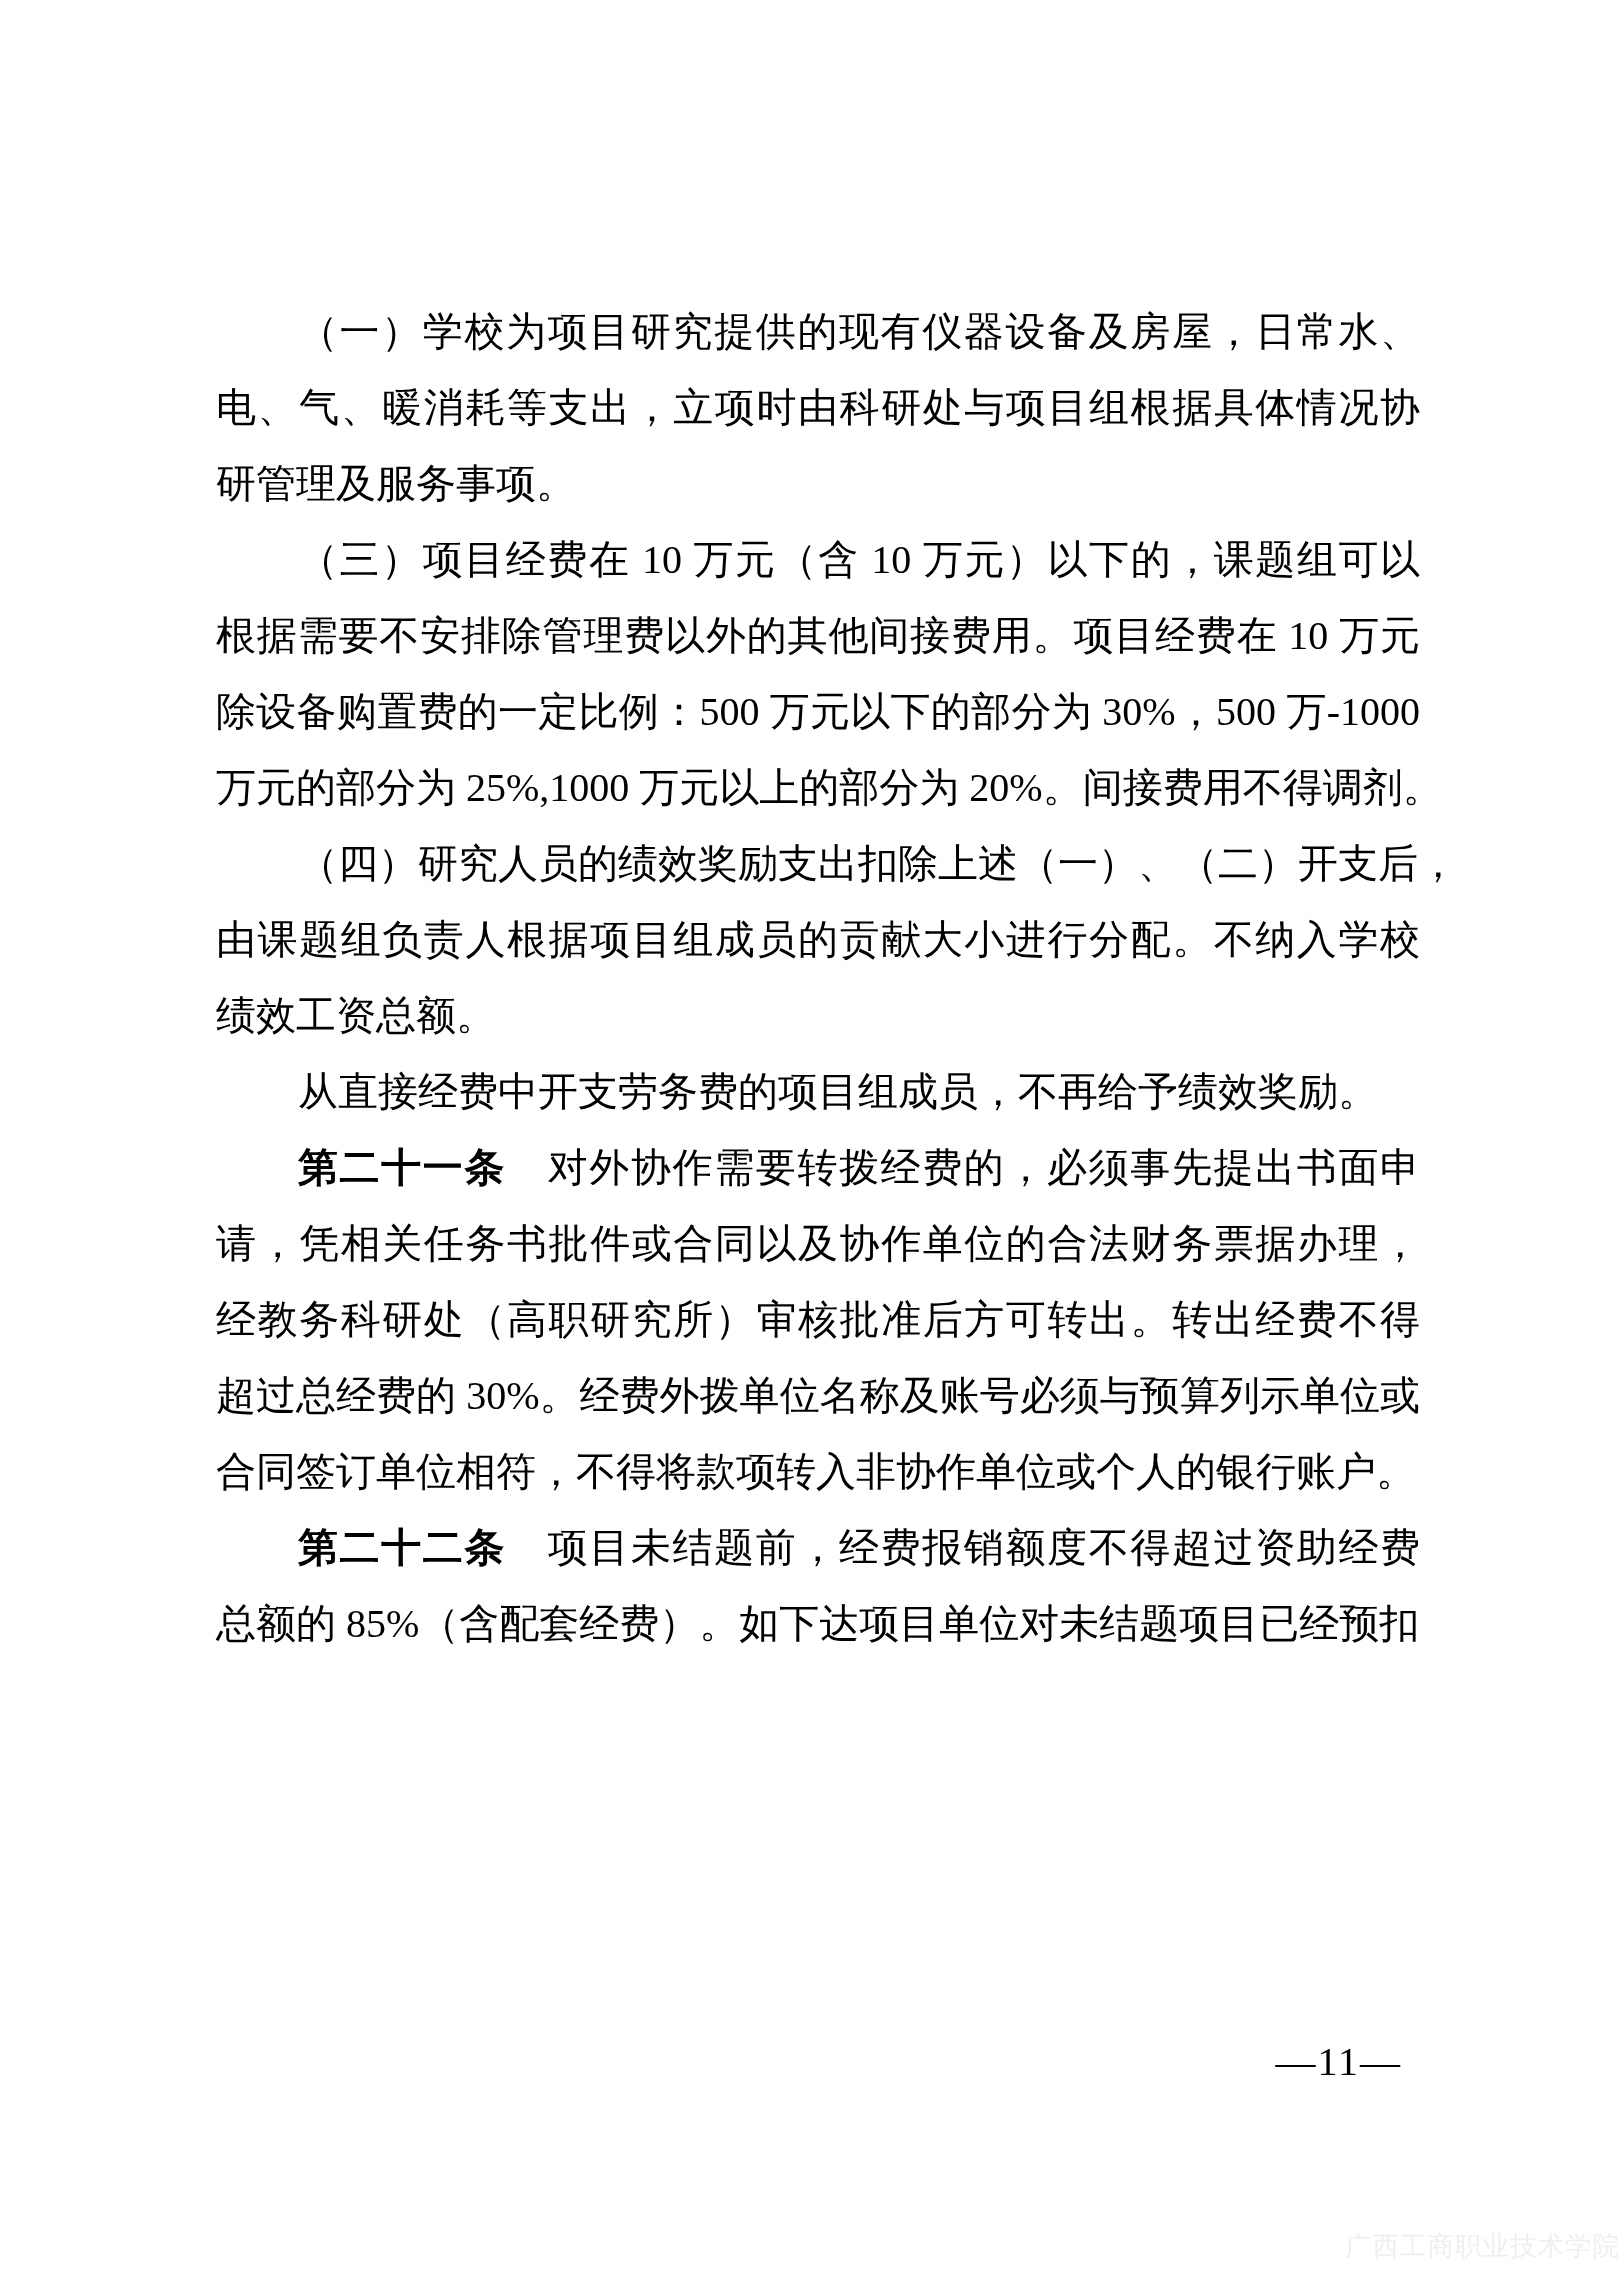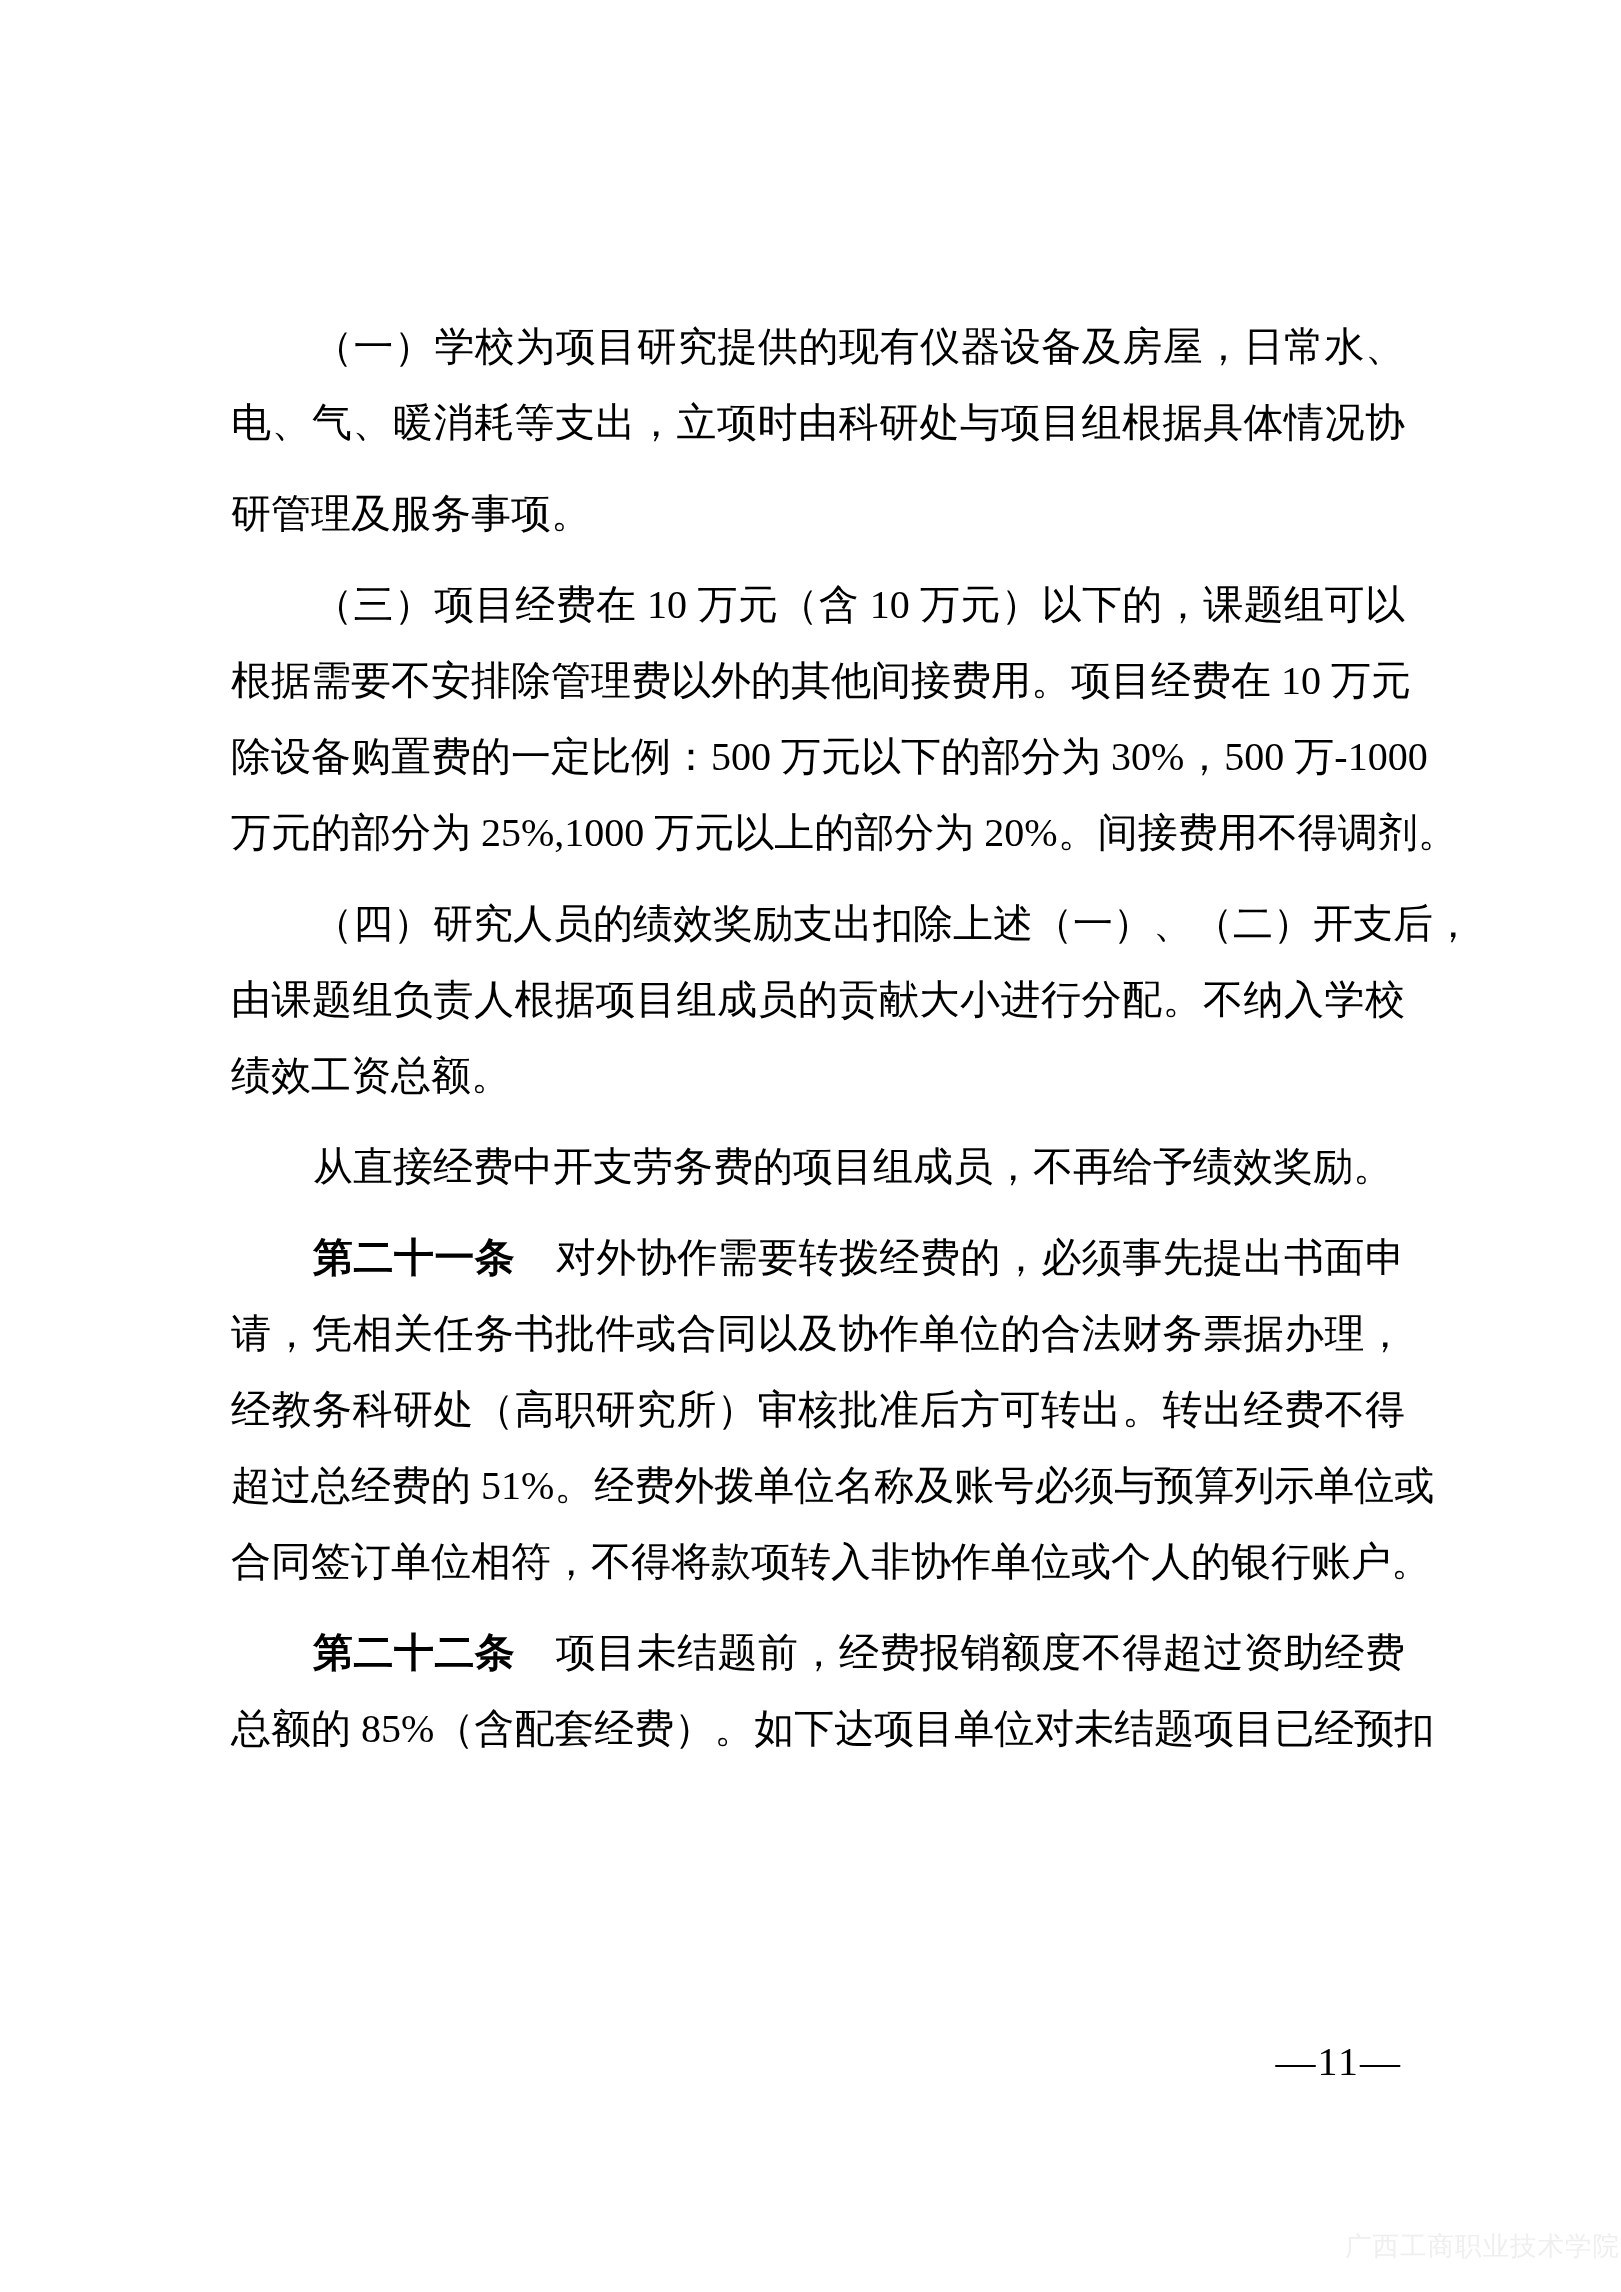--- a/index.html
+++ b/index.html
@@ -16,21 +16,21 @@
     font-family: "Liberation Serif", "DejaVu Serif", serif;
     overflow: hidden;
   }
   .text-block {
     position: absolute;
     left: 216px;
     top: 294px;
     width: 1204px;
   }
   .para {
-    margin: 15px;
+    margin: 0;
     padding: 0;
   }
   .line {
     font-size: 40px;
     line-height: 76px;
     height: 76px;
     white-space: nowrap;
     text-align: justify;
     text-align-last: justify;
     text-justify: inter-character;
@@ -89,21 +89,21 @@
         <div class="line"><span class="seg">由课题组负责人根据项目组成员的贡献大小进行分配。不纳入学校</span></div>
         <div class="line lastline"><span class="seg">绩效工资总额。</span></div>
       </div>
       <div class="para">
         <div class="line first lastline"><span class="seg">从直接经费中开支劳务费的项目组成员，不再给予绩效奖励。</span></div>
       </div>
       <div class="para">
         <div class="line first"><span class="seg-bold">第二十一条</span><span class="seg">　对外协作需要转拨经费的，必须事先提出书面申</span></div>
         <div class="line"><span class="seg">请，凭相关任务书批件或合同以及协作单位的合法财务票据办理，</span></div>
         <div class="line"><span class="seg">经教务科研处（高职研究所）审核批准后方可转出。转出经费不得</span></div>
-        <div class="line"><span class="seg">超过总经费的 51%。经费外拨单位名称及账号必须与预算列示单位或</span></div>
+        <div class="line"><span class="seg">超过总经费的 30%。经费外拨单位名称及账号必须与预算列示单位或</span></div>
         <div class="line lastline"><span class="seg">合同签订单位相符，不得将款项转入非协作单位或个人的银行账户。</span></div>
       </div>
       <div class="para">
         <div class="line first"><span class="seg-bold">第二十二条</span><span class="seg">　项目未结题前，经费报销额度不得超过资助经费</span></div>
         <div class="line lastline"><span class="seg">总额的 85%（含配套经费）。如下达项目单位对未结题项目已经预扣</span></div>
       </div>
     </div>
   <div class="page-number">—11—</div>
   <div class="watermark">广西工商职业技术学院</div>
 </div>

